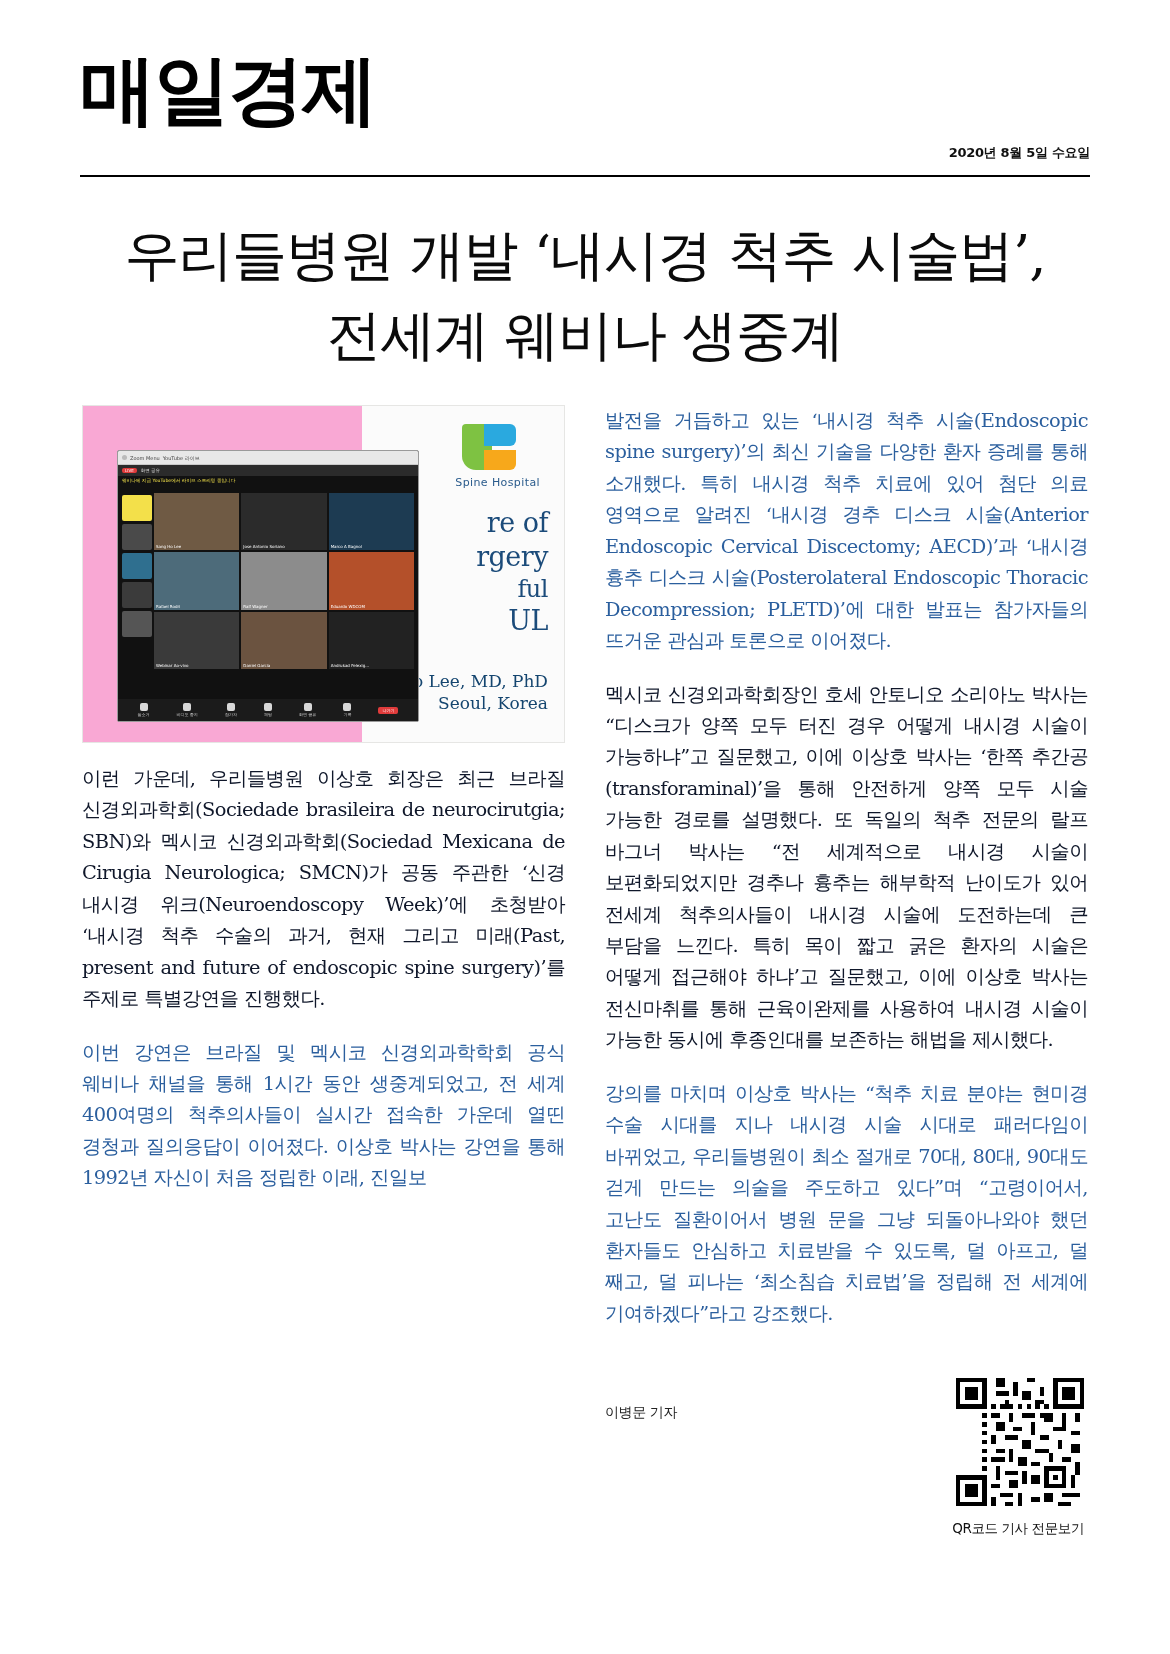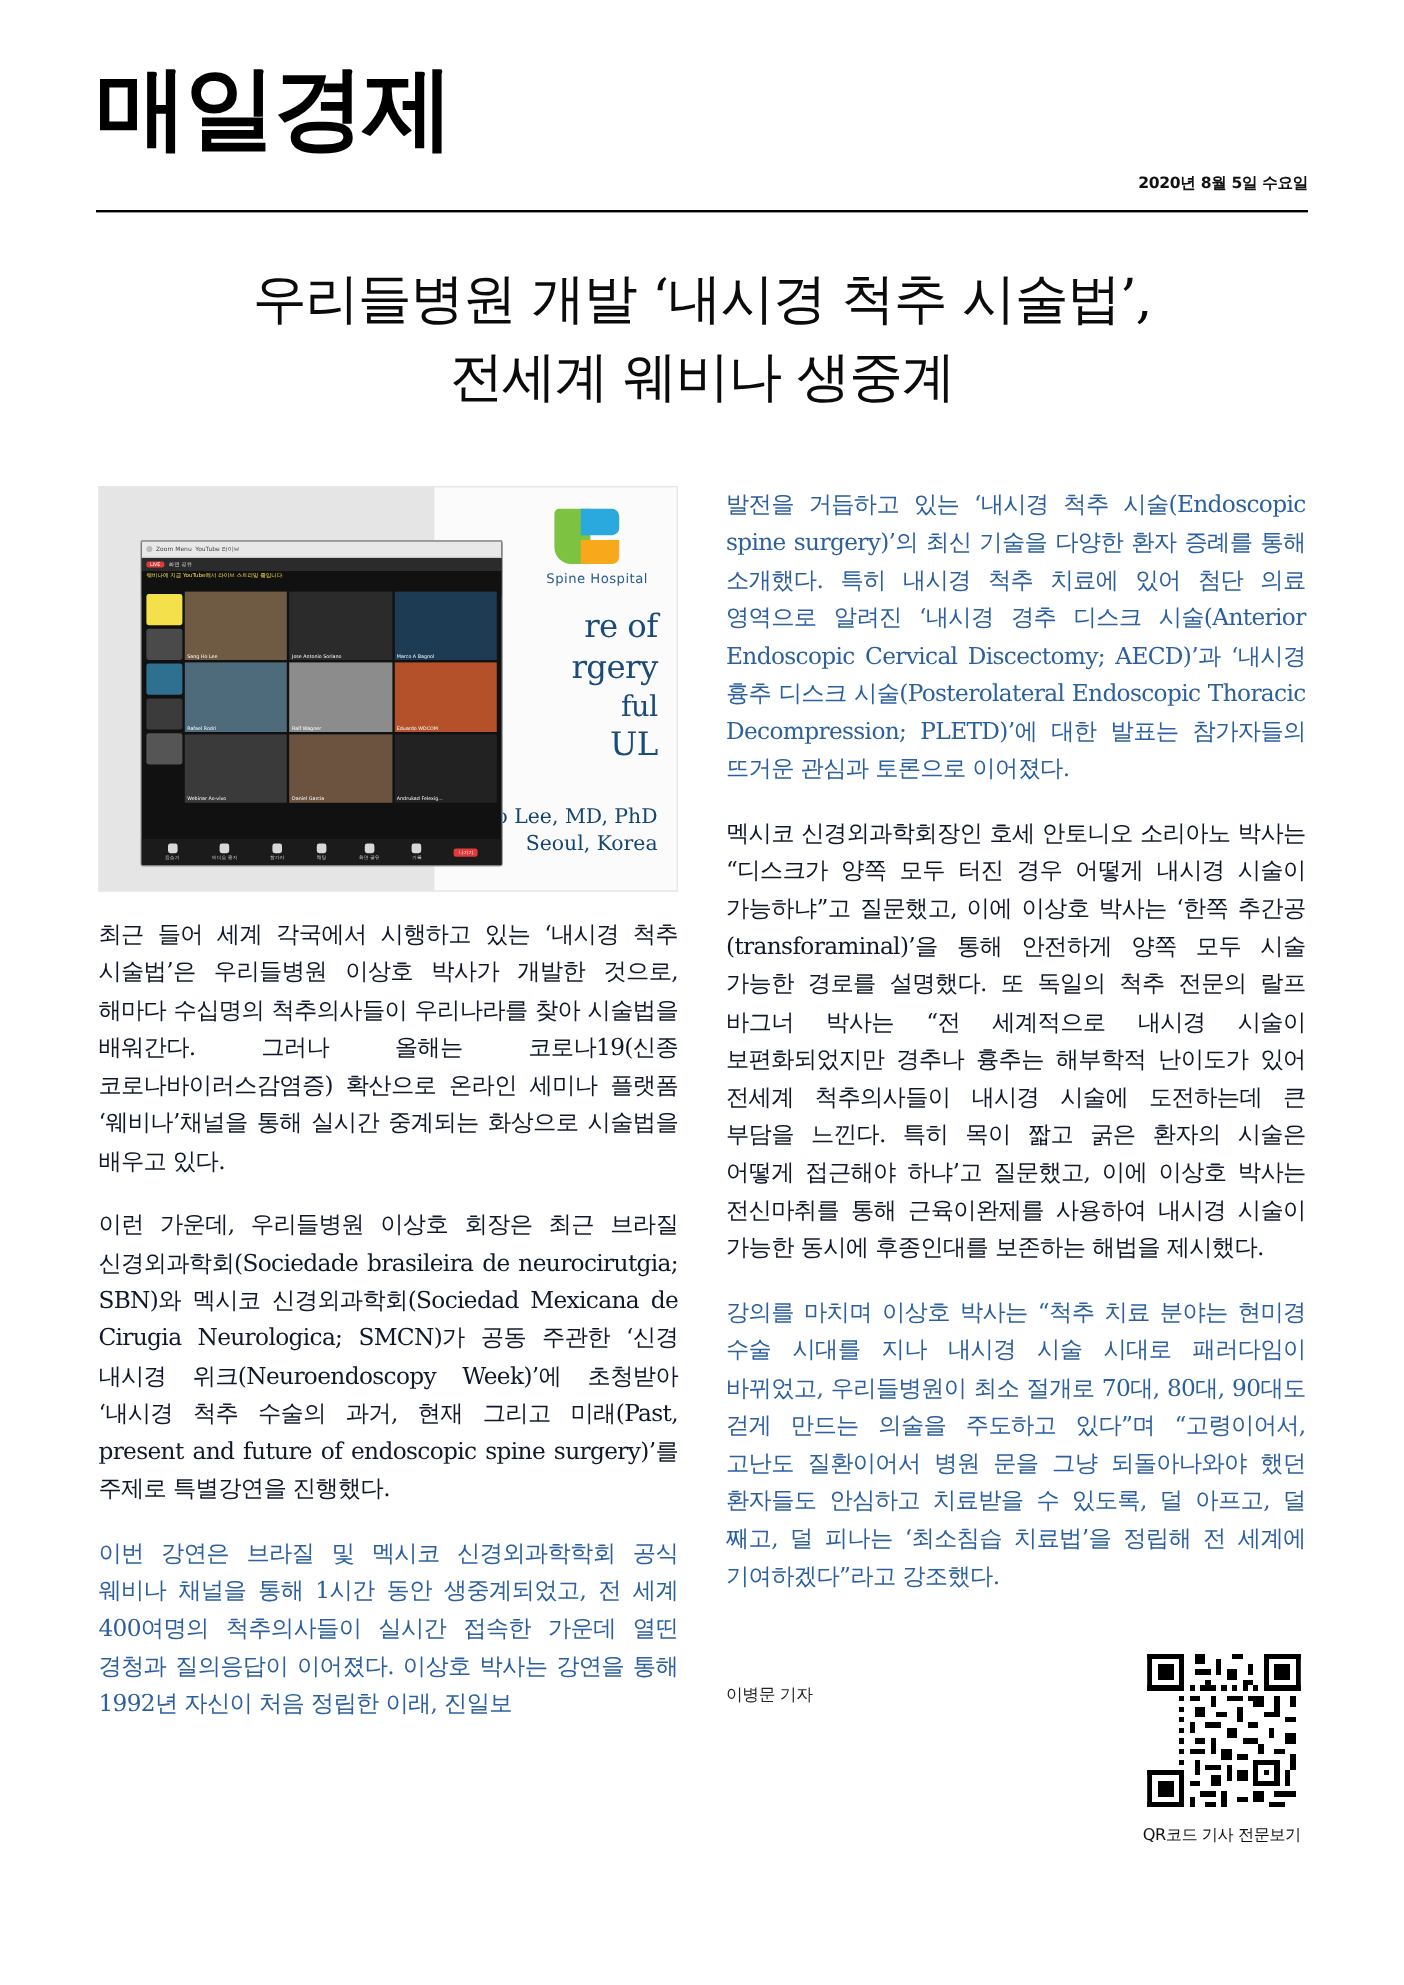--- a/index.html
+++ b/index.html
@@ -60,21 +60,21 @@
   }
 
   
   .headline {
     position: absolute;
     top: 216px;
     left: 90px;
     right: 90px;
     text-align: center;
     font-family: "DejaVu Serif", serif;
-    font-size: 45px;
+    font-size: 55px;
     font-weight: normal;
     line-height: 1.45;
     letter-spacing: -1.2px;
     color: #0b0b0b;
   }
   .headline div { white-space: nowrap; }
 
   
   .columns {
     position: absolute;
@@ -98,21 +98,21 @@
     word-break: keep-all;
   }
   p.body.blue { color: #2b5f9e; }
 
   
   .photo {
     width: 483px;
     height: 338px;
     position: relative;
     margin-bottom: 20px;
-    background: #e5e5e5;
+    background: #f9a8d4;
     overflow: hidden;
     border: 1px solid #e6e6e4;
     box-sizing: border-box;
   }
   .photo-right {
     position: absolute;
     right: 0; top: 0; bottom: 0;
     width: 42%;
     background: #fbfbfb;
   }
@@ -407,21 +407,20 @@
             <span class="zw-bicon"><b></b><span>비디오 중지</span></span>
             <span class="zw-bicon"><b></b><span>참가자</span></span>
             <span class="zw-bicon"><b></b><span>채팅</span></span>
             <span class="zw-bicon"><b></b><span>화면 공유</span></span>
             <span class="zw-bicon"><b></b><span>기록</span></span>
             <span class="zw-end">나가기</span>
           </div>
         </div>
       </div>
 
-      <p class="body">최근 들어 세계 각국에서 시행하고 있는 ‘내시경 척추 시술법’은 우리들병원 이상호 박사가 개발한 것으로, 해마다 수십명의 척추의사들이 우리나라를 찾아 시술법을 배워간다. 그러나 올해는 코로나19(신종 코로나바이러스감염증) 확산으로 온라인 세미나 플랫폼 ‘웨비나’채널을 통해 실시간 중계되는 화상으로 시술법을 배우고 있다.</p>
       <p class="body">이런 가운데, 우리들병원 이상호 회장은 최근 브라질 신경외과학회(Sociedade brasileira de neurocirutgia; SBN)와 멕시코 신경외과학회(Sociedad Mexicana de Cirugia Neurologica; SMCN)가 공동 주관한 ‘신경 내시경 위크(Neuroendoscopy Week)’에 초청받아 ‘내시경 척추 수술의 과거, 현재 그리고 미래(Past, present and future of endoscopic spine surgery)’를 주제로 특별강연을 진행했다.</p>
       <p class="body blue">이번 강연은 브라질 및 멕시코 신경외과학학회 공식 웨비나 채널을 통해 1시간 동안 생중계되었고, 전 세계 400여명의 척추의사들이 실시간 접속한 가운데 열띤 경청과 질의응답이 이어졌다. 이상호 박사는 강연을 통해 1992년 자신이 처음 정립한 이래, 진일보</p>
     </div>
 
     <div class="col">
       <p class="body blue">발전을 거듭하고 있는 ‘내시경 척추 시술(Endoscopic spine surgery)’의 최신 기술을 다양한 환자 증례를 통해 소개했다. 특히 내시경 척추 치료에 있어 첨단 의료 영역으로 알려진 ‘내시경 경추 디스크 시술(Anterior Endoscopic Cervical Discectomy; AECD)’과 ‘내시경 흉추 디스크 시술(Posterolateral Endoscopic Thoracic Decompression; PLETD)’에 대한 발표는 참가자들의 뜨거운 관심과 토론으로 이어졌다.</p>
       <p class="body">멕시코 신경외과학회장인 호세 안토니오 소리아노 박사는 “디스크가 양쪽 모두 터진 경우 어떻게 내시경 시술이 가능하냐”고 질문했고, 이에 이상호 박사는 ‘한쪽 추간공(transforaminal)’을 통해 안전하게 양쪽 모두 시술 가능한 경로를 설명했다. 또 독일의 척추 전문의 랄프 바그너 박사는 “전 세계적으로 내시경 시술이 보편화되었지만 경추나 흉추는 해부학적 난이도가 있어 전세계 척추의사들이 내시경 시술에 도전하는데 큰 부담을 느낀다. 특히 목이 짧고 굵은 환자의 시술은 어떻게 접근해야 하냐’고 질문했고, 이에 이상호 박사는 전신마취를 통해 근육이완제를 사용하여 내시경 시술이 가능한 동시에 후종인대를 보존하는 해법을 제시했다.</p>
       <p class="body blue">강의를 마치며 이상호 박사는 “척추 치료 분야는 현미경 수술 시대를 지나 내시경 시술 시대로 패러다임이 바뀌었고, 우리들병원이 최소 절개로 70대, 80대, 90대도 걷게 만드는 의술을 주도하고 있다”며 “고령이어서, 고난도 질환이어서 병원 문을 그냥 되돌아나와야 했던 환자들도 안심하고 치료받을 수 있도록, 덜 아프고, 덜 째고, 덜 피나는 ‘최소침습 치료법’을 정립해 전 세계에 기여하겠다”라고 강조했다.</p>
     </div>
   </div>

